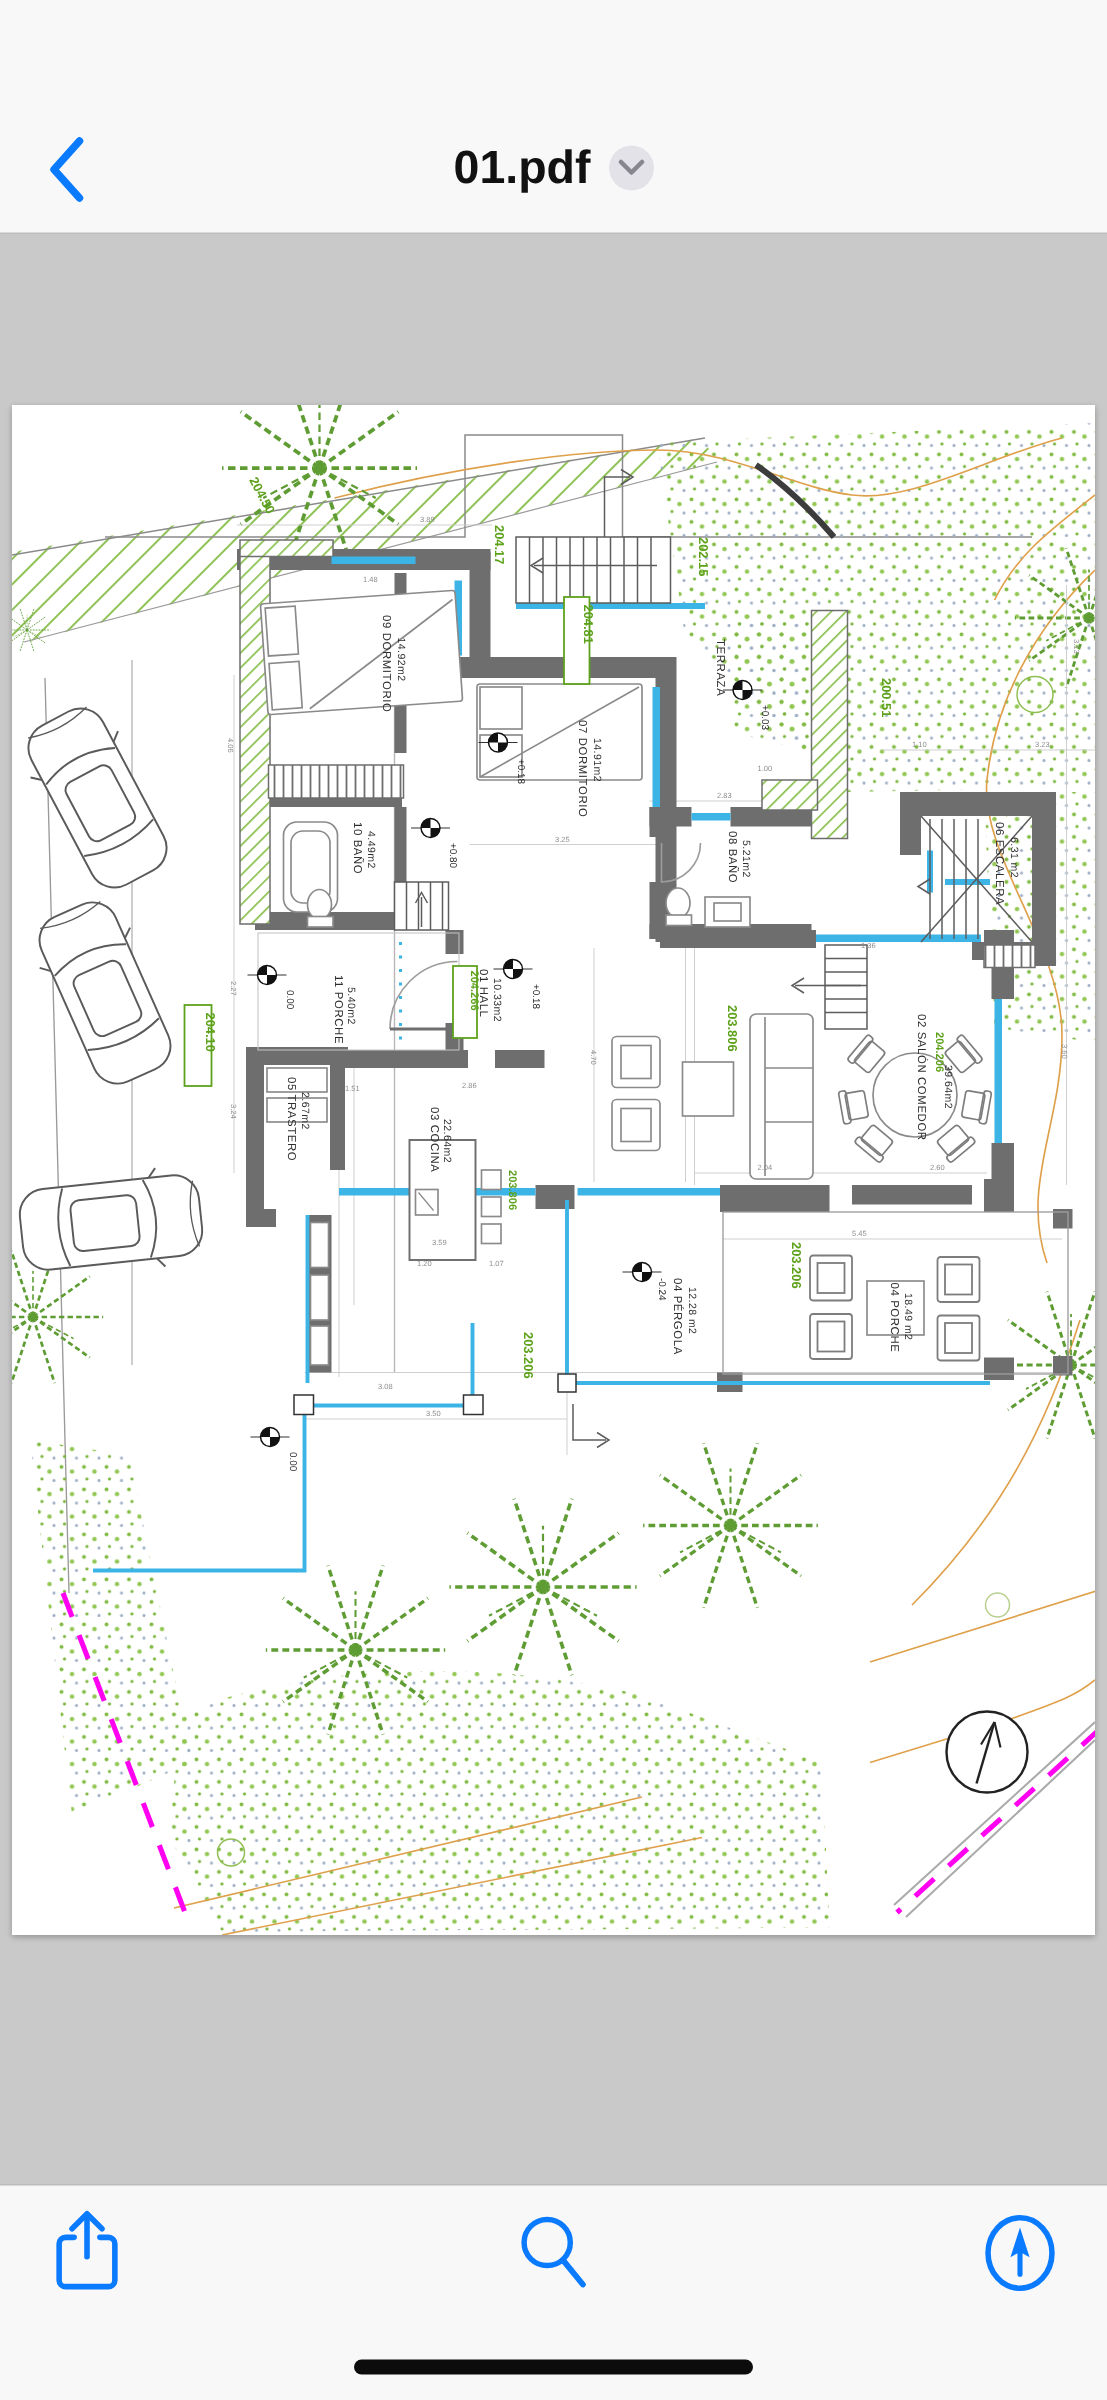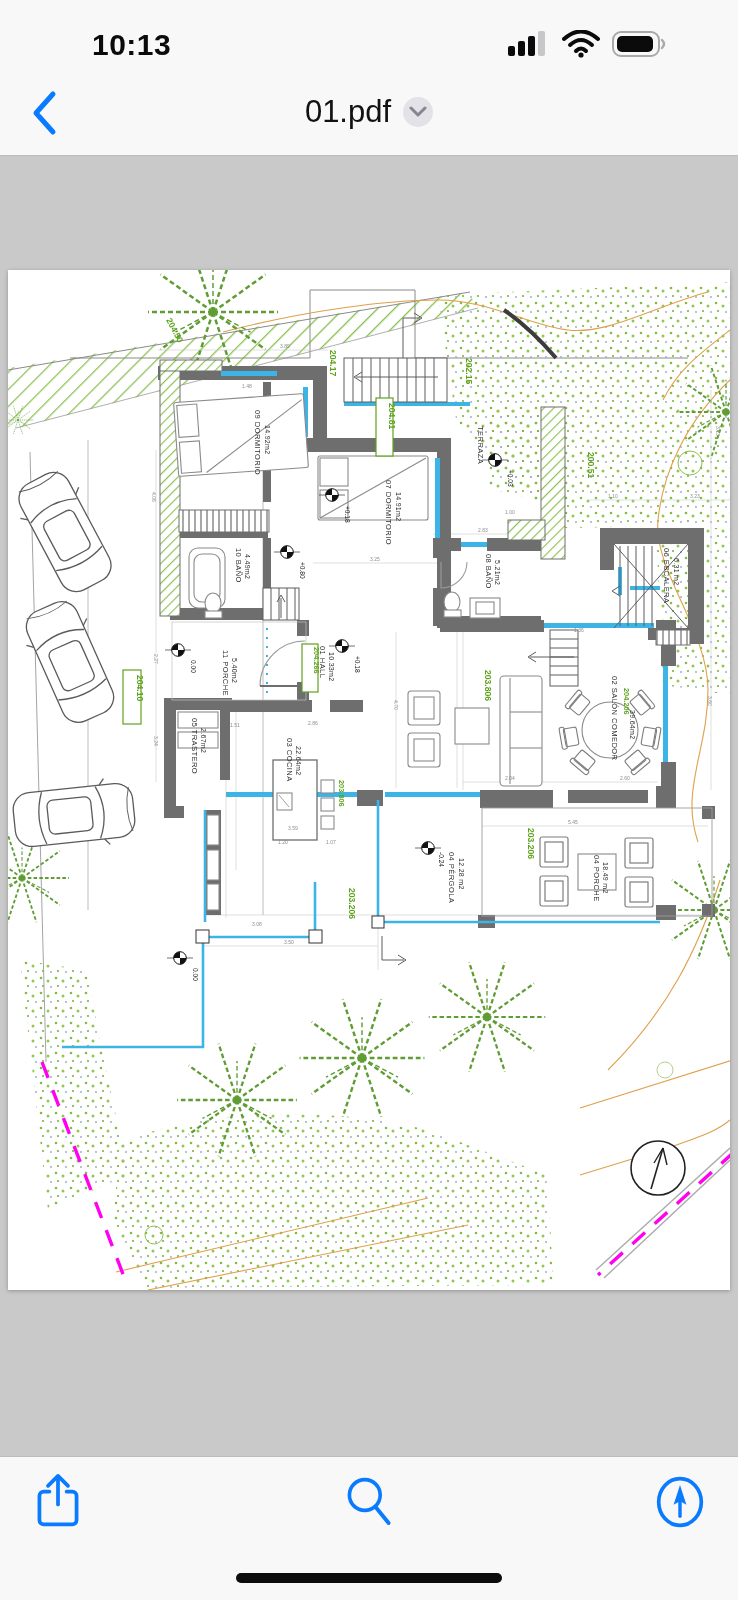--- a/index.html
+++ b/index.html
@@ -10,21 +10,21 @@
   }
   
   .topbar{position:absolute;top:0;left:0;width:738px;height:155px;background:#f8f8f8;
     border-bottom:1px solid #bcbcbe;z-index:5;}
   .statusbar{position:absolute;top:0;left:0;right:0;height:70px;}
   .time{position:absolute;left:92px;top:28px;font-size:30px;font-weight:700;color:#0b0b0b;letter-spacing:.5px;}
   .sb-icons{position:absolute;right:72px;top:30px;display:flex;align-items:center;gap:12px;}
   .navbar{position:absolute;top:70px;left:0;right:0;height:84px;}
   .back-btn{position:absolute;left:22px;top:18px;width:44px;height:50px;background:none;border:none;padding:0;cursor:pointer;}
   .titlewrap{position:absolute;left:0;right:0;top:0;height:84px;display:flex;align-items:center;justify-content:center;gap:12px;}
-  .doc-title{font-size:31px;font-weight:400;color:#111;}
+  .doc-title{font-size:31px;font-weight:700;color:#111;}
   .disclosure{width:30px;height:30px;border-radius:50%;background:#e3e2e8;display:flex;align-items:center;justify-content:center;border:none;padding:0;}
   
   .page{position:absolute;left:8px;top:270px;width:722px;height:1020px;background:#ffffff;
     box-shadow:0 1px 4px rgba(0,0,0,.28);}
   .page svg{display:block;}
   
   .rl{font-size:7.6px;fill:#2e2e2e;letter-spacing:.4px;font-family:"Liberation Sans",sans-serif;}
   .ra{font-size:7px;fill:#2e2e2e;letter-spacing:.3px;font-family:"Liberation Sans",sans-serif;}
   .gl{font-size:8.6px;font-weight:700;fill:#5ea21c;font-family:"Liberation Sans",sans-serif;}
   .gls{font-size:7.4px;font-weight:700;fill:#5ea21c;font-family:"Liberation Sans",sans-serif;}
@@ -36,42 +36,20 @@
   .tb-btn{position:absolute;top:16px;width:60px;height:60px;background:none;border:none;padding:0;cursor:pointer;}
   .tb-share{left:28px;}
   .tb-search{left:339px;}
   .tb-markup{right:28px;}
   .home-indicator{position:absolute;left:50%;transform:translateX(-50%);top:116px;width:266px;height:10px;border-radius:5px;background:#0c0c0c;}
 </style>
 </head>
 <body>
 
 <div class="topbar">
-  <div class="statusbar">
-    <span class="time">10:13</span>
-    <span class="sb-icons">
-      <svg width="42" height="28" viewBox="0 0 42 28">
-        <rect x="0" y="16" width="7" height="10" rx="2" fill="#0b0b0b"></rect>
-        <rect x="10" y="11" width="7" height="15" rx="2" fill="#0b0b0b"></rect>
-        <rect x="20" y="6" width="7" height="20" rx="2" fill="#0b0b0b"></rect>
-        <rect x="30" y="1" width="7" height="25" rx="2" fill="#c7c7c9"></rect>
-      </svg>
-      <svg width="38" height="28" viewBox="0 0 38 28">
-        <path d="M2 9 Q19 -6 36 9" fill="none" stroke="#0b0b0b" stroke-width="4" stroke-linecap="round"></path>
-        <path d="M8 15 Q19 5 30 15" fill="none" stroke="#0b0b0b" stroke-width="4" stroke-linecap="round"></path>
-        <path d="M14 21 Q19 16 24 21" fill="none" stroke="#0b0b0b" stroke-width="4" stroke-linecap="round"></path>
-        <circle cx="19" cy="25" r="2.6" fill="#0b0b0b"></circle>
-      </svg>
-      <svg width="54" height="26" viewBox="0 0 54 26">
-        <rect x="1" y="1" width="46" height="24" rx="8" fill="none" stroke="#a9a9ab" stroke-width="2"></rect>
-        <rect x="5" y="5" width="36" height="16" rx="5" fill="#0b0b0b"></rect>
-        <path d="M50 9 q4 4 0 8" fill="none" stroke="#a9a9ab" stroke-width="2.4" stroke-linecap="round"></path>
-      </svg>
-    </span>
-  </div>
   <div class="navbar">
     <button class="back-btn" aria-label="Back">
       <svg width="30" height="50" viewBox="0 0 30 50">
         <path d="M24 6 L7 25 L24 44" fill="none" stroke="#0a7aff" stroke-width="5" stroke-linecap="round" stroke-linejoin="round"></path>
       </svg>
     </button>
     <div class="titlewrap">
       <span class="doc-title">01.pdf</span>
       <span class="disclosure">
         <svg width="18" height="12" viewBox="0 0 18 12">

